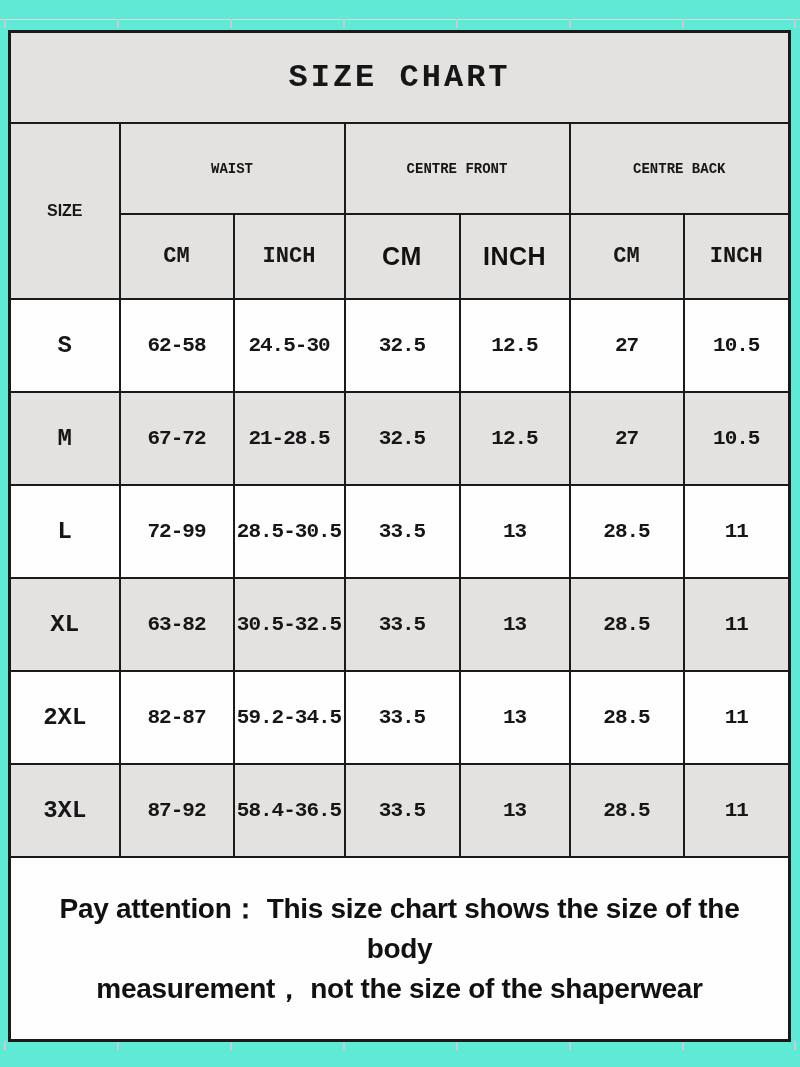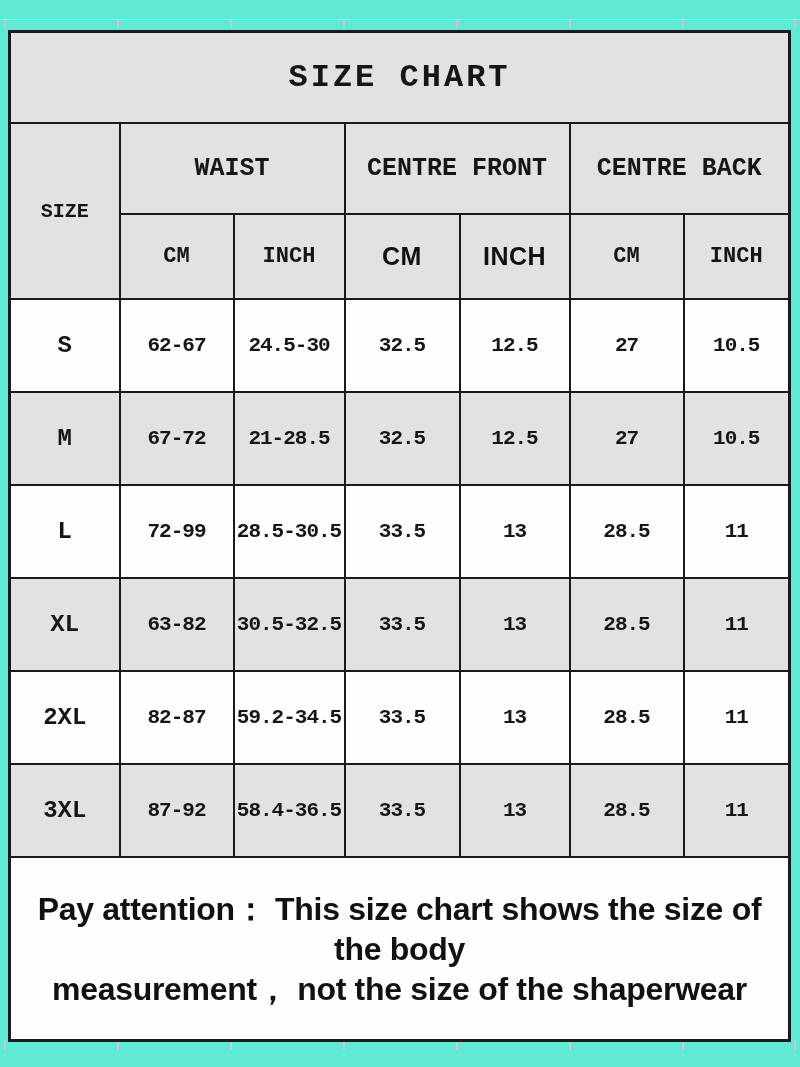--- a/index.html
+++ b/index.html
@@ -60,41 +60,41 @@
     font-family: "Liberation Mono", "DejaVu Sans Mono", monospace;
     font-weight: bold;
     font-size: 32px;
     letter-spacing: 3px;
     color: #161616;
   }
   .group-row td {
     height: 89px;
     font-family: "Liberation Mono", "DejaVu Sans Mono", monospace;
     font-weight: bold;
-    font-size: 25px;
+    font-size: 14px;
     letter-spacing: 0px;
     color: #161616;
   }
   .unit-row td {
     height: 83px;
     font-family: "Liberation Mono", "DejaVu Sans Mono", monospace;
     font-weight: bold;
     font-size: 22px;
     color: #161616;
   }
   .unit-row td.cf-unit {
     font-family: "Liberation Sans", sans-serif;
     font-size: 25px;
     letter-spacing: 0.5px;
     color: #111111;
   }
   td.size-col {
-    font-family: Liberation Mono, monospace;
-    font-weight: bold;
-    font-size: 20px;
+    font-family: Liberation Sans, sans-serif;
+    font-weight: bold;
+    font-size: 16px;
     color: #161616;
   }
   .data-row td {
     height: 91px;
     font-family: "Liberation Mono", "DejaVu Sans Mono", monospace;
     font-weight: bold;
     font-size: 21px;
     letter-spacing: -1px;
     color: #161616;
     white-space: nowrap;
@@ -102,21 +102,21 @@
   .data-row td.size-col { letter-spacing: 0; font-size: 24px; }
   .note-row td {
     height: 181px;
     background: #fefefe;
   }
   .note-text {
     max-width: 740px;
     margin: 0 auto;
     font-family: "Liberation Sans", sans-serif;
     font-weight: bold;
-    font-size: 32px;
+    font-size: 28px;
     letter-spacing: -0.3px;
     line-height: 40px;
     color: #111111;
     text-align: center;
   }
 </style>
 </head>
 <body>
 
 <div class="page">
@@ -167,21 +167,21 @@
       <td class="bg-gray">CM</td>
       <td class="bg-gray">INCH</td>
       <td class="bg-gray cf-unit">CM</td>
       <td class="bg-gray cf-unit">INCH</td>
       <td class="bg-gray">CM</td>
       <td class="bg-gray">INCH</td>
     </tr>
 
     <tr class="data-row">
       <td class="bg-white size-col">S</td>
-      <td class="bg-white">62-67</td>
+      <td class="bg-white">62-58</td>
       <td class="bg-white">24.5-30</td>
       <td class="bg-white">32.5</td>
       <td class="bg-white">12.5</td>
       <td class="bg-white">27</td>
       <td class="bg-white">10.5</td>
     </tr>
     <tr class="data-row">
       <td class="bg-gray size-col">M</td>
       <td class="bg-gray">67-72</td>
       <td class="bg-gray">21-28.5</td>

